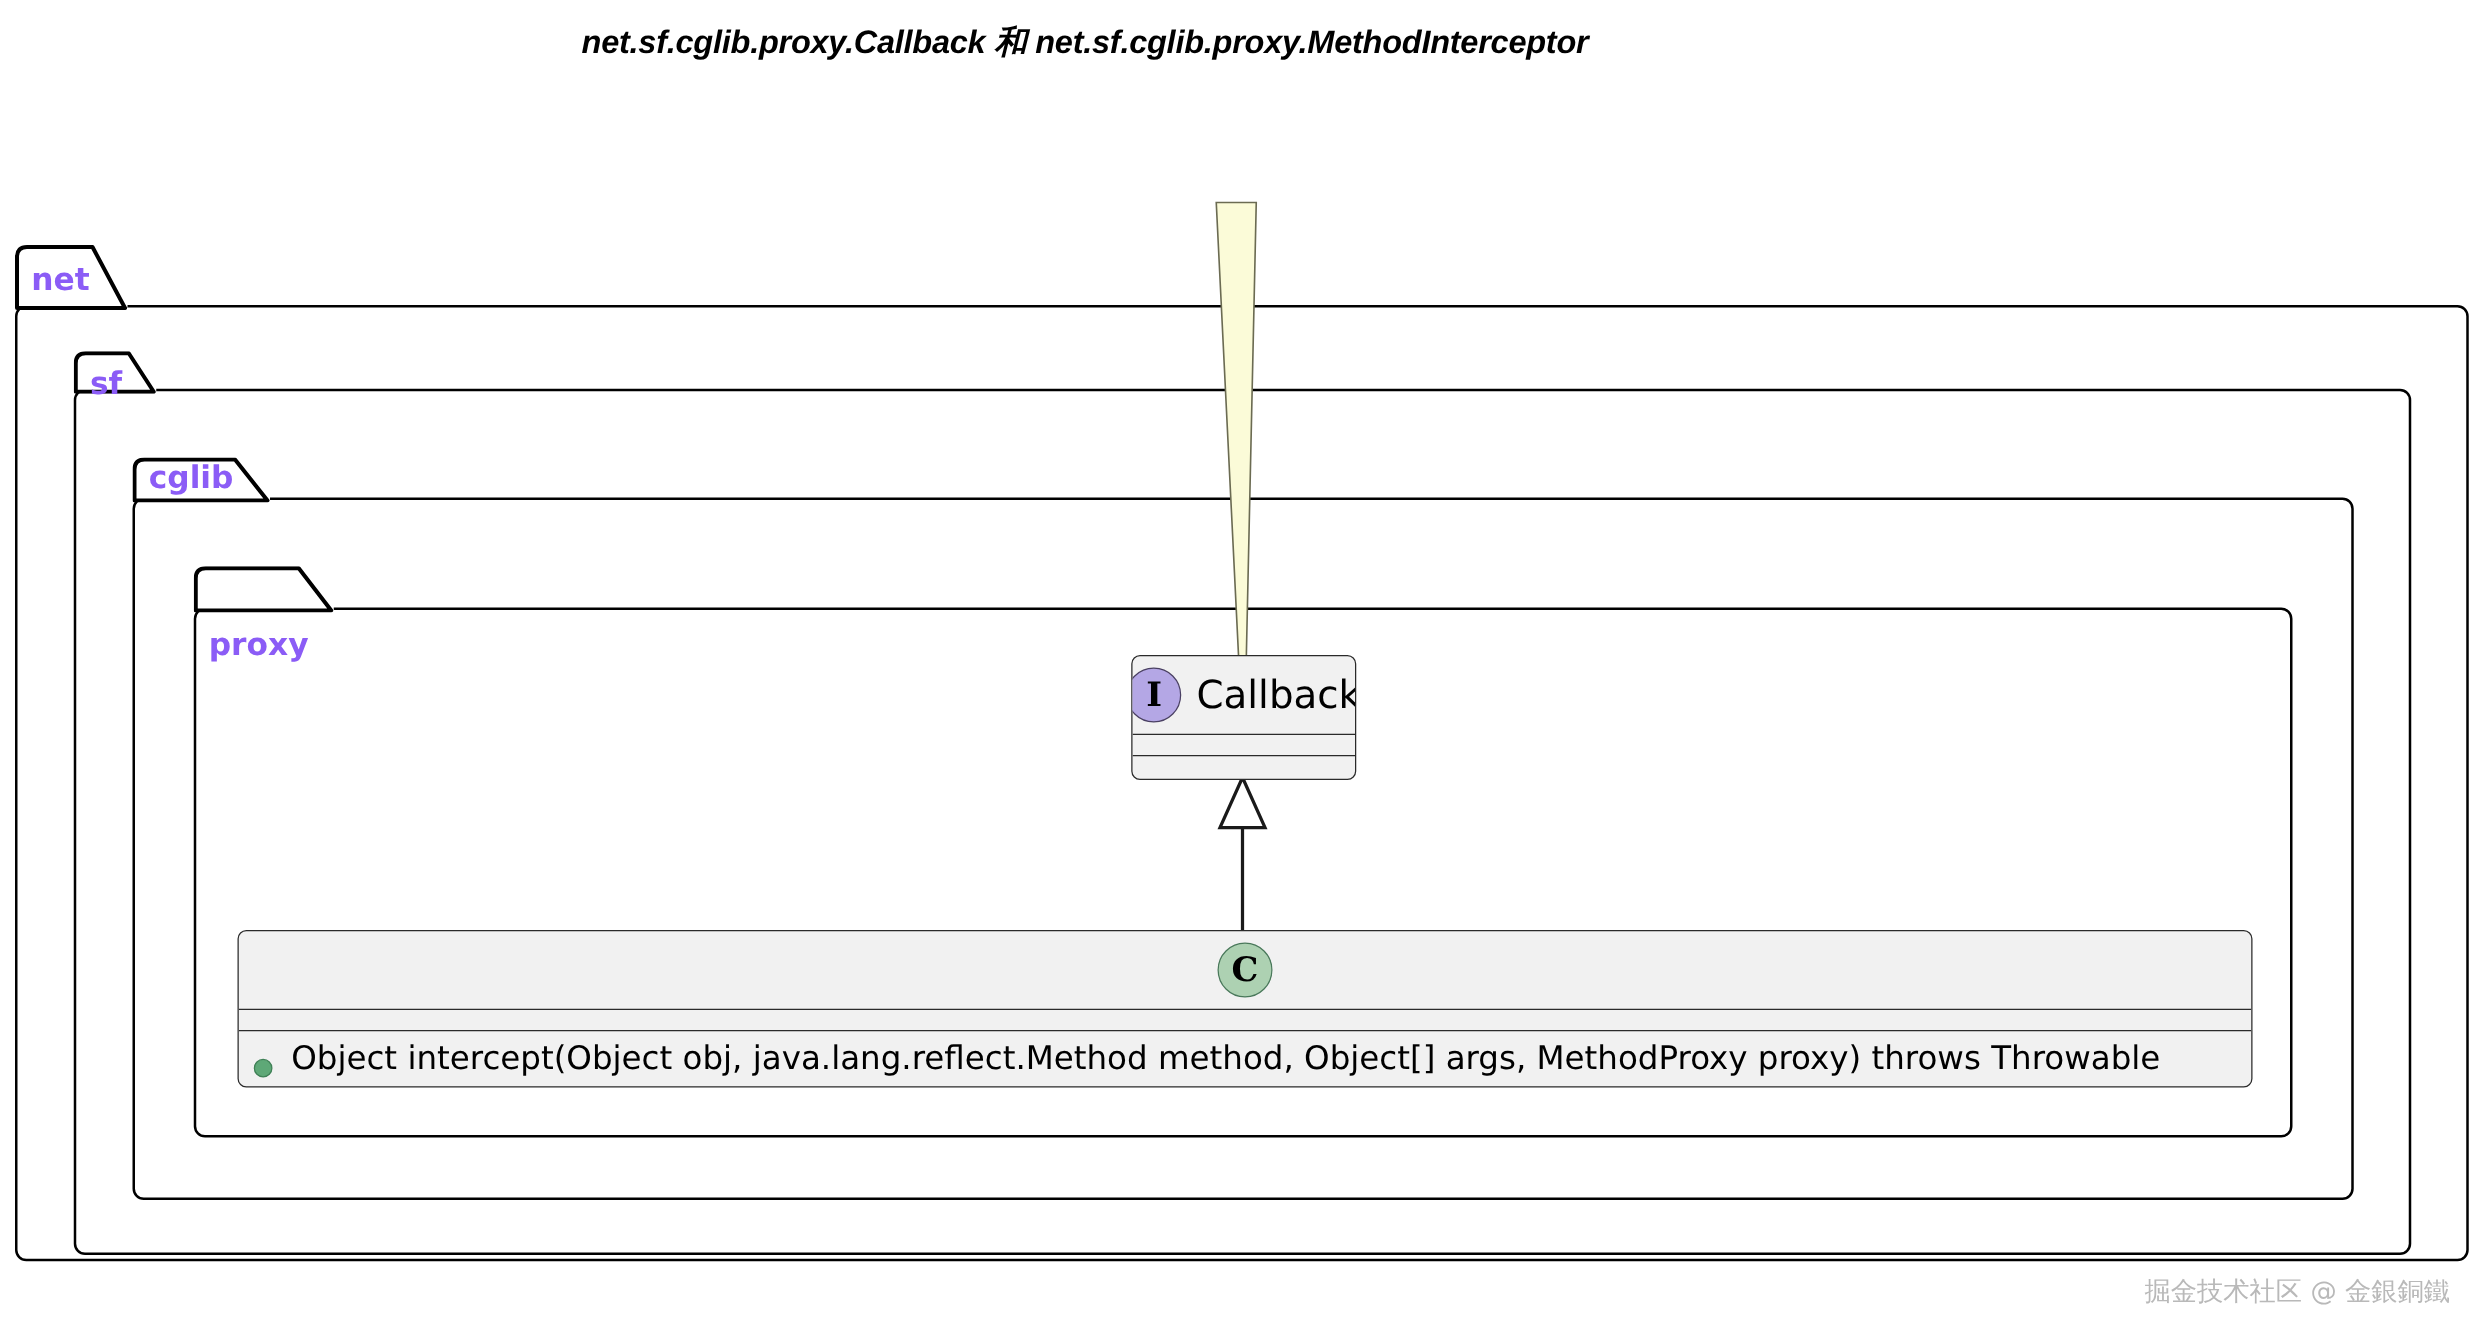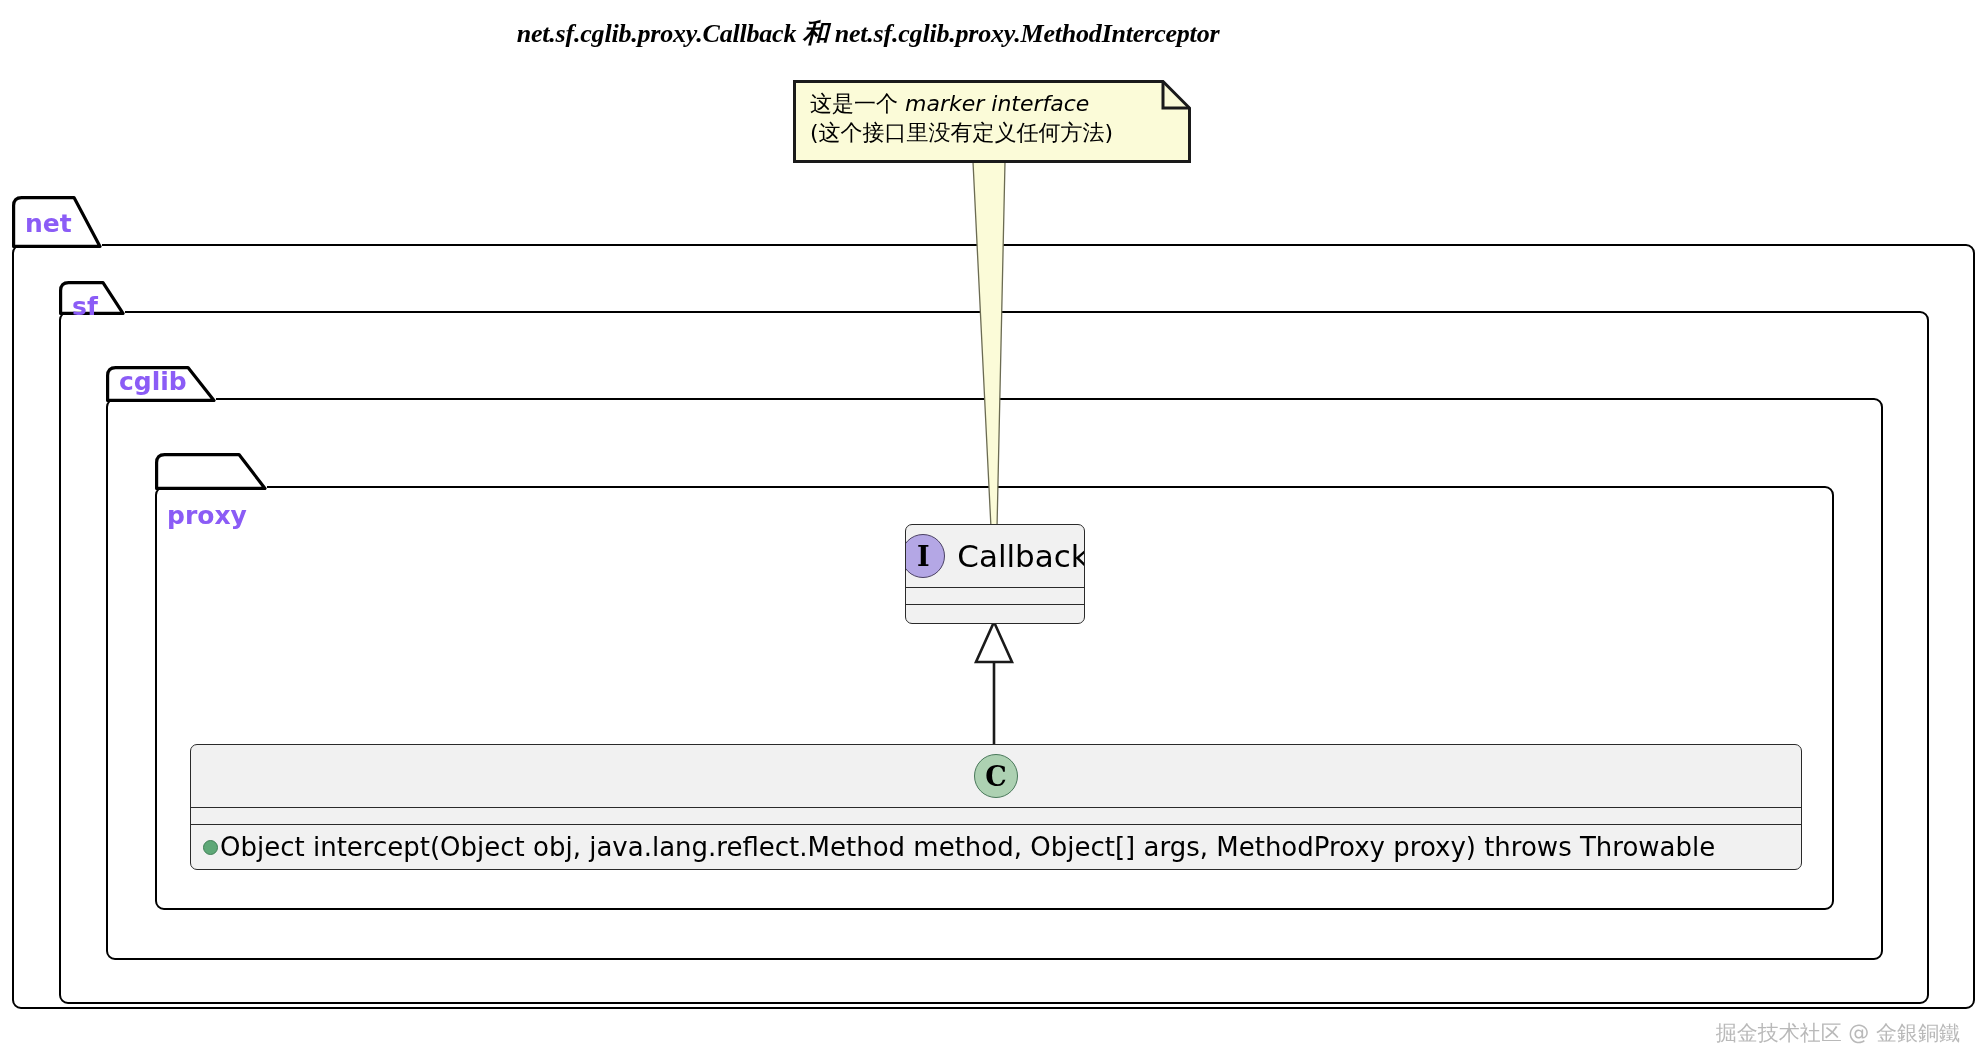--- a/index.html
+++ b/index.html
@@ -21,21 +21,21 @@
     inset: 0;
   }
 
   
   .diagram-title {
     position: absolute;
     left: 0;
     top: 16px;
     width: 1736px;
     text-align: center;
-    font-family: Liberation Serif, serif;
+    font-family: Liberation Sans, sans-serif;
     font-size: 26px;
     font-weight: bold;
     font-style: italic;
     color: #000000;
     letter-spacing: -0.2px;
     white-space: nowrap;
   }
 
   
   .package {
@@ -136,22 +136,22 @@
   }
   .uml-name {
     font-size: 31px;
     color: #000000;
     white-space: nowrap;
   }
   .uml-name.italic { }
 
   .member-row {
     display: flex;
-    align-items: center;
-    gap: 2px;
+    align-items: flex-end;
+    gap: 15px;
     padding-left: 12px;
     width: 100%;
     box-sizing: border-box;
   }
   .vis-dot {
     width: 13px;
     height: 13px;
     border-radius: 50%;
     background: #5ea877;
     border: 1.4px solid #3f8056;
@@ -219,32 +219,20 @@
     <svg width="112" height="37" viewBox="0 0 112 37">
       <path d="M 1.6 35.4 L 1.6 9.6 Q 1.6 1.6 9.6 1.6 L 84 1.6 L 110 35.4 Z" fill="#ffffff" stroke="#000000" stroke-width="3.2" stroke-linejoin="round"></path>
     </svg>
   </div>
   <div class="pkg-tab-label" style="left:167px; top:457px;margin-top:46px;">proxy</div>
 
   <svg class="overlay">
     <polygon points="973,162 1005,162 997,528 991,528" fill="#fbfbd8" stroke="#6b6b52" stroke-width="1.3"></polygon>
   </svg>
 
-  <div class="note-wrap">
-    <svg class="note-body" width="398" height="83" viewBox="0 0 398 83" preserveAspectRatio="none">
-      <path d="M 1.5 1.5 L 370 1.5 L 396.5 28 L 396.5 81.5 L 1.5 81.5 Z" fill="#fbfbd8" stroke="#1a1a1a" stroke-width="3"></path>
-      <path d="M 370 1.5 L 370 28 L 396.5 28" fill="none" stroke="#1a1a1a" stroke-width="3"></path>
-    </svg>
-    <div class="note-text">
-      <div>
-        <span>这是一个 </span><span class="em">marker interface</span>
-      </div>
-      <div>(这个接口里没有定义任何方法)</div>
-    </div>
-  </div>
 
   <svg class="overlay">
     <line x1="994" y1="744" x2="994" y2="662" stroke="#1a1a1a" stroke-width="2.6"></line>
     <polygon points="994,622 1012,662 976,662" fill="#ffffff" stroke="#1a1a1a" stroke-width="2.6" stroke-linejoin="miter"></polygon>
   </svg>
 
   <div class="uml-box" style="left:905px; top:524px; width:180px; height:100px;">
     <div class="uml-header" style="height:62px;">
       <span class="stereo-circle stereo-interface">I</span>
       <span class="uml-name italic">Callback</span>

